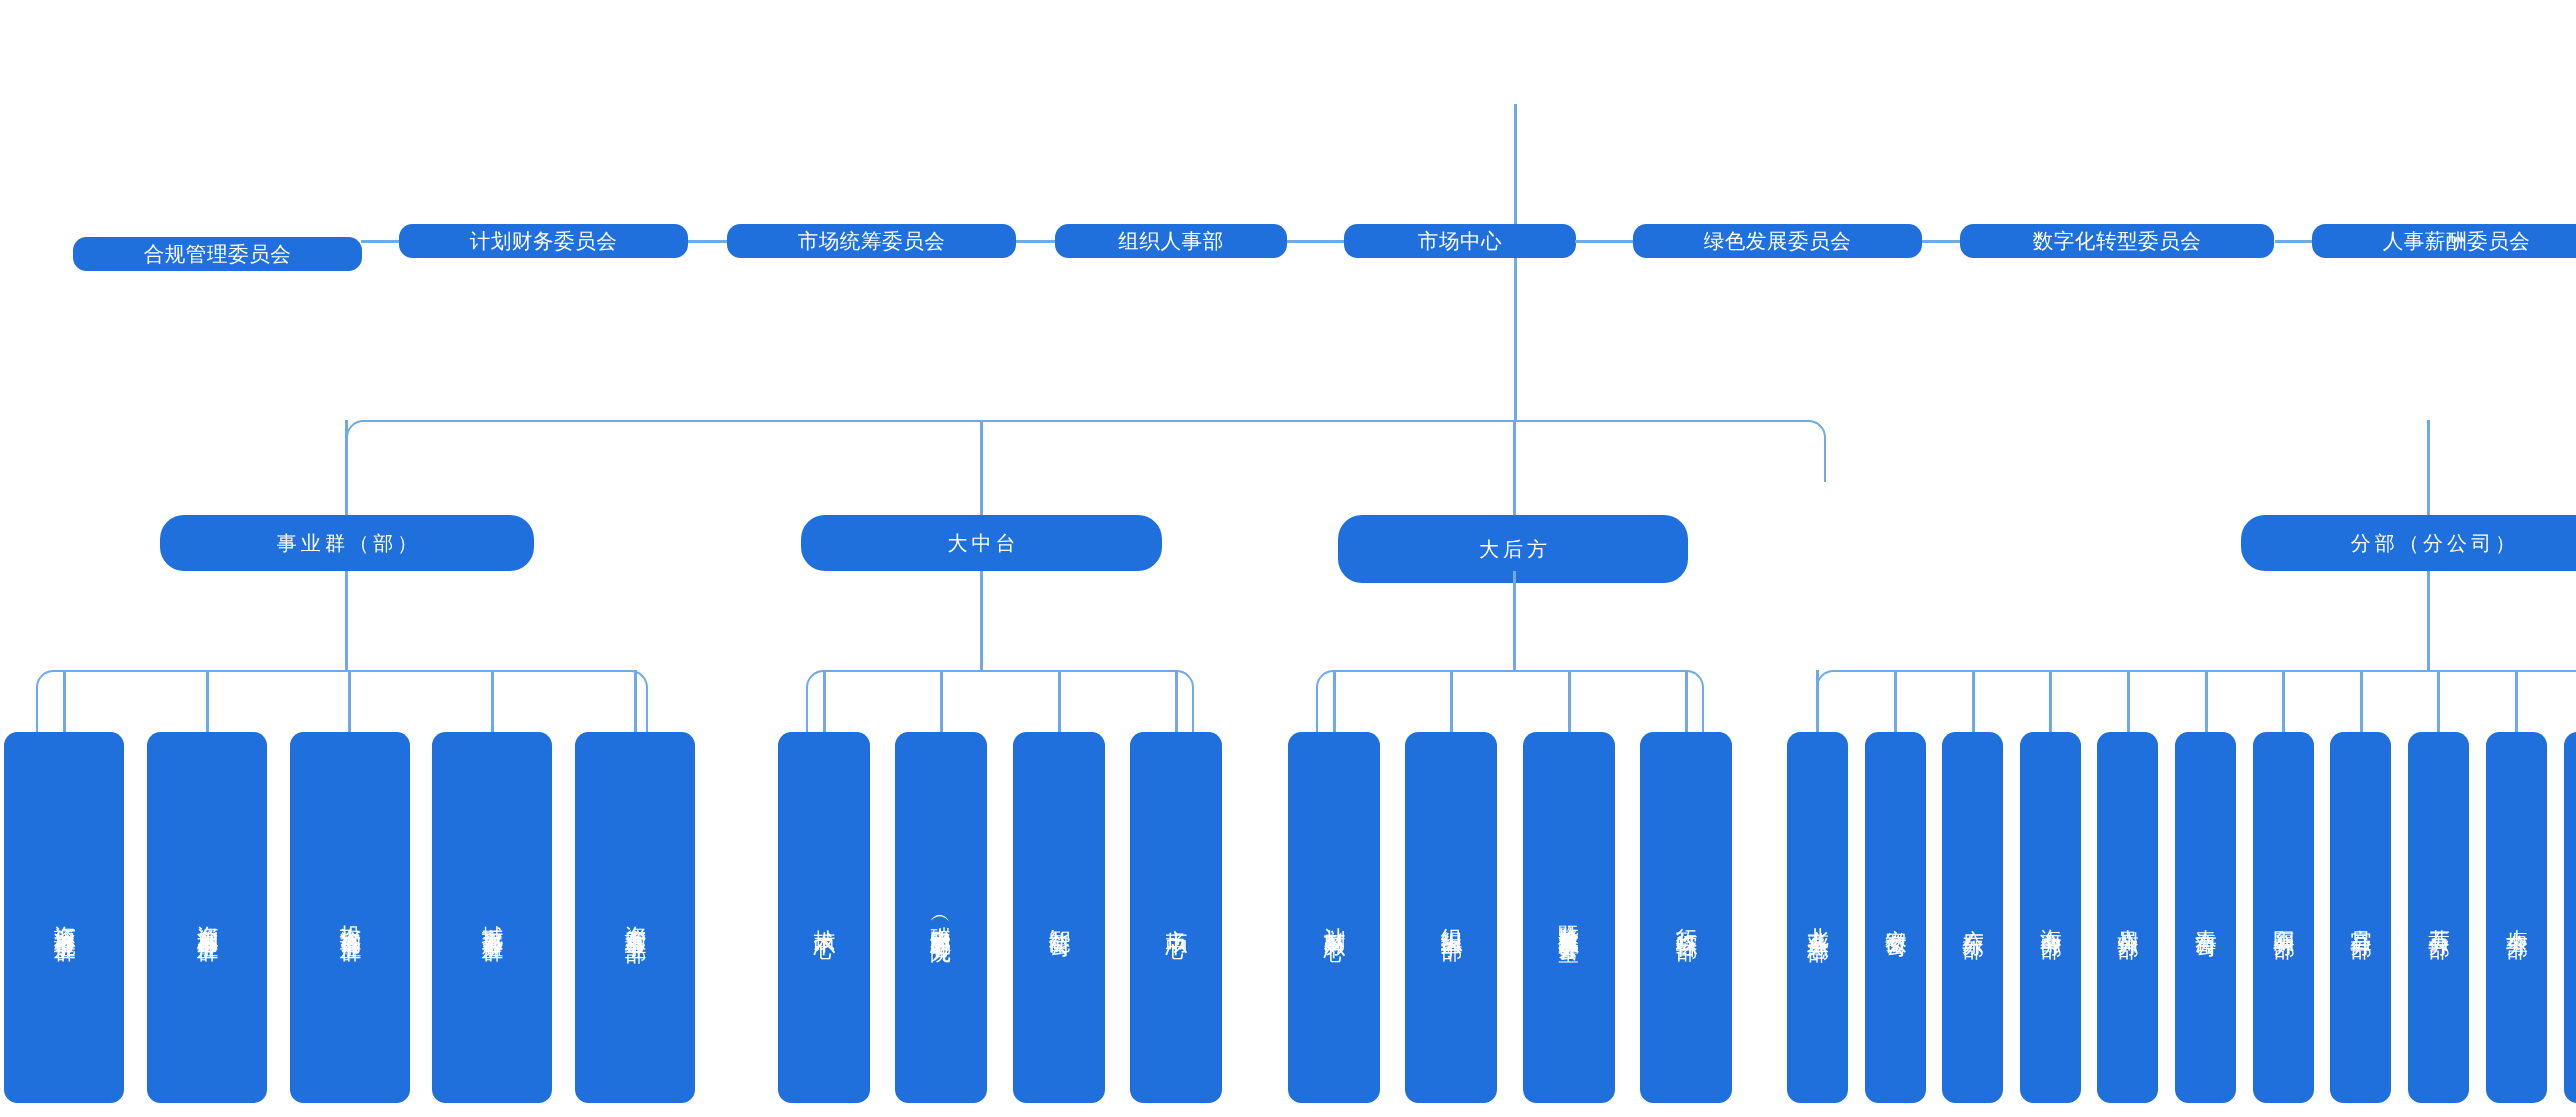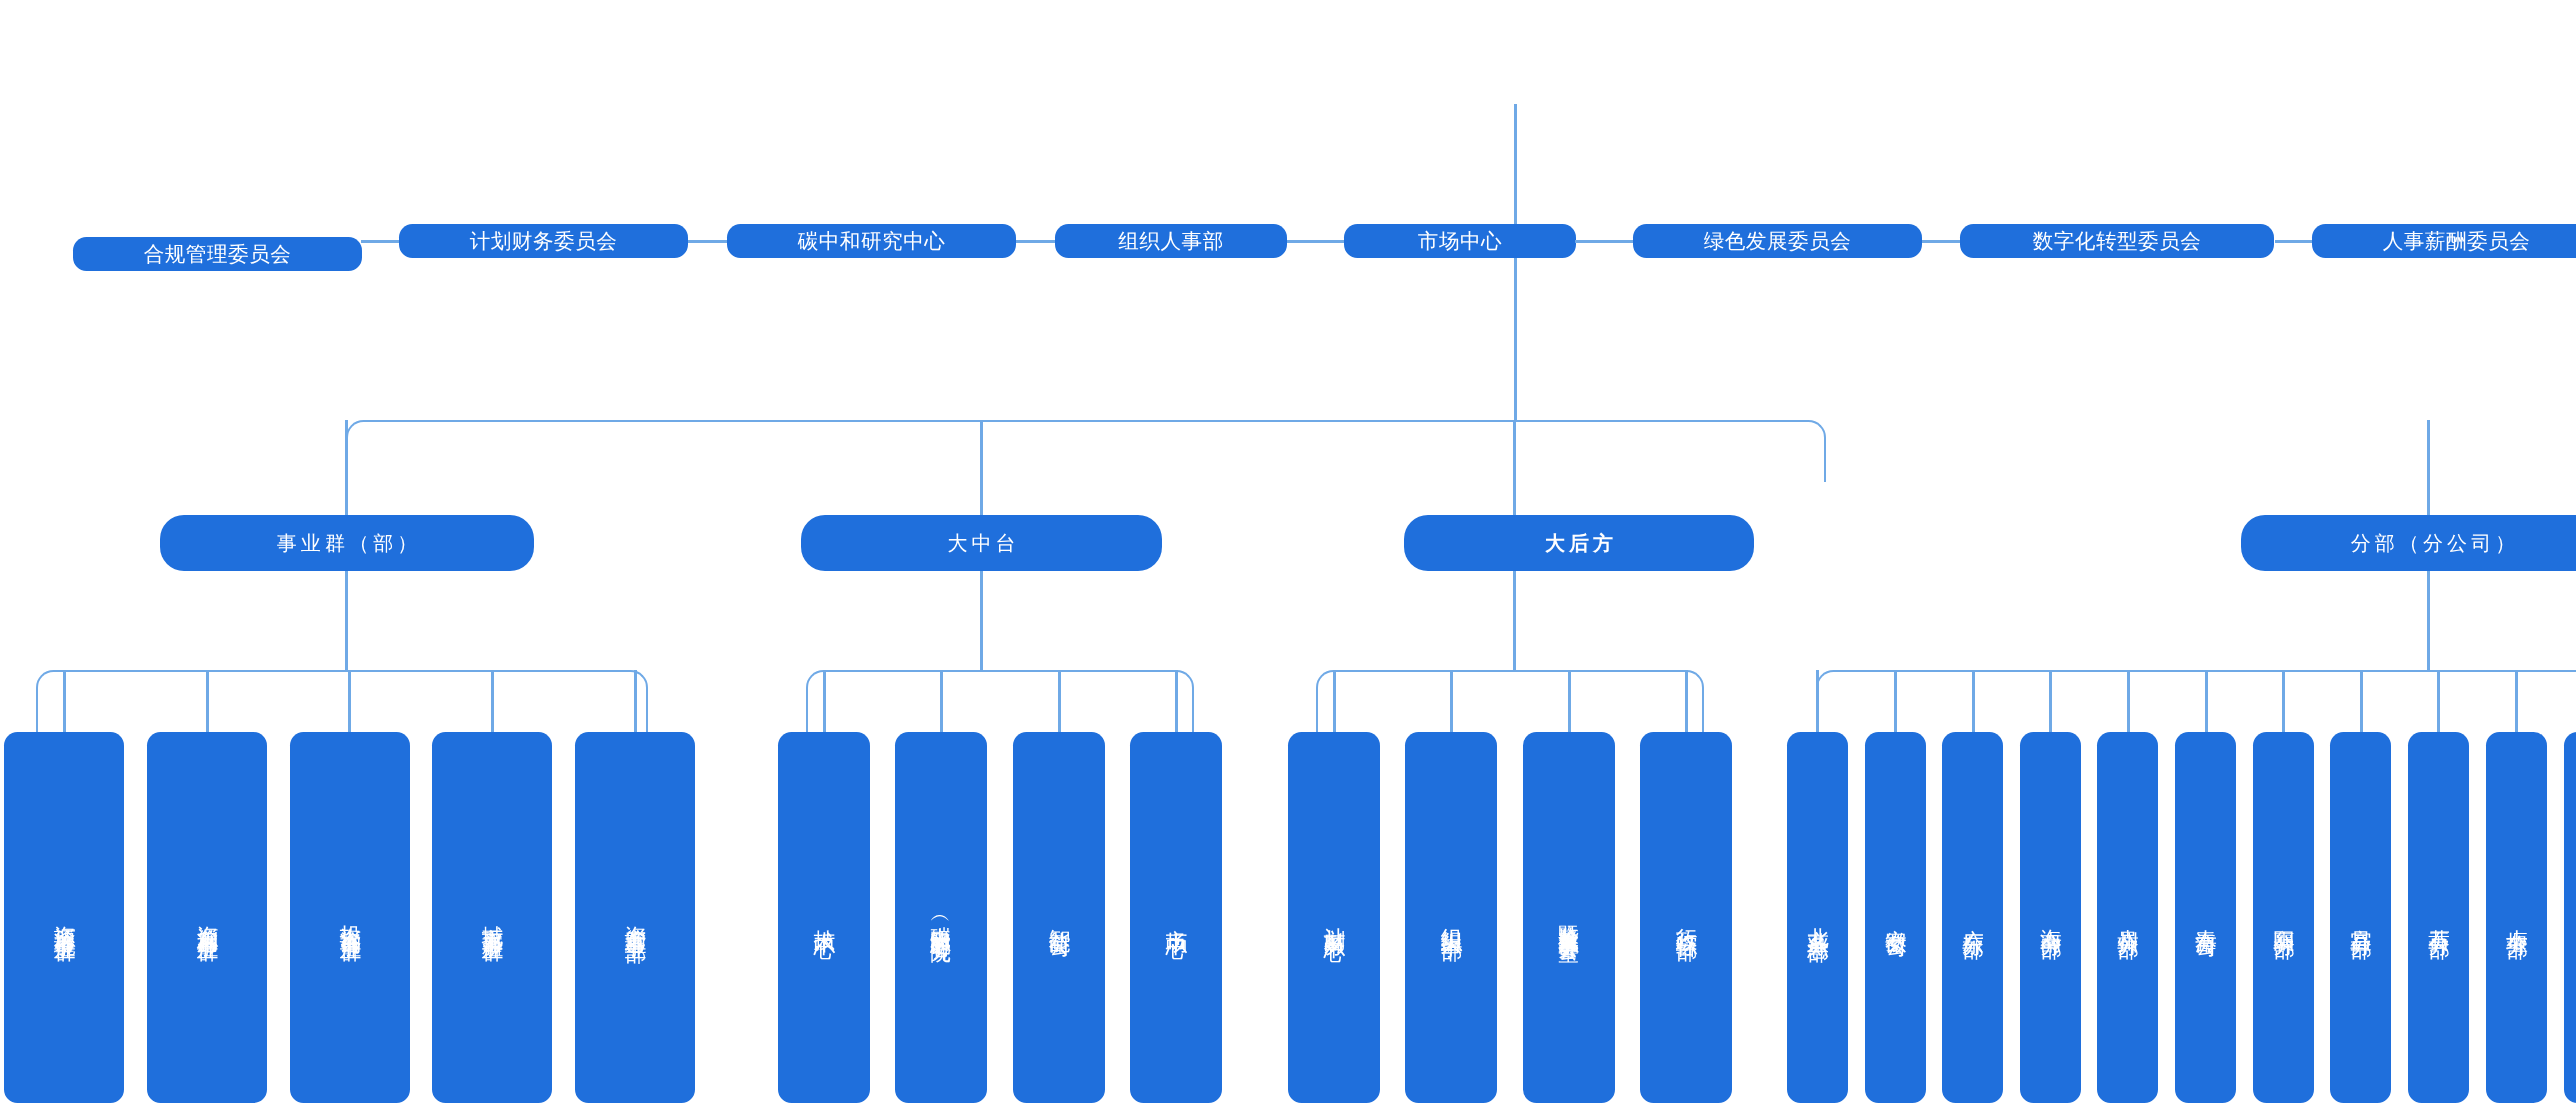--- a/index.html
+++ b/index.html
@@ -83,21 +83,21 @@
 <div id="stage">
 
 
   <div class="vline" style="left:1514px;top:104px;width:2.6px;height:120px;"></div>
 
   <div id="committee-row">
       <div class="node committee" style="left: 73px; top: 224px; width: 289px; height: 34px; margin-top: 13px;">合规管理委员会</div>
       <div class="hline" style="left: 361px; top: 240px; width: 38px; height: 2.6px;"></div>
       <div class="node committee" style="left: 399px; top: 224px; width: 289px; height: 34px; text-align: center;">计划财务委员会</div>
       <div class="hline" style="left: 688px; top: 240px; width: 40px; height: 2.6px;"></div>
-      <div class="node committee" style="left: 727px; top: 224px; width: 289px; height: 34px;">碳中和研究中心</div>
+      <div class="node committee" style="left: 727px; top: 224px; width: 289px; height: 34px;">市场统筹委员会</div>
       <div class="hline" style="left: 1016px; top: 240px; width: 39px; height: 2.6px;"></div>
       <div class="node committee" style="left: 1055px; top: 224px; width: 232px; height: 34px;">组织人事部</div>
       <div class="hline" style="left: 1287px; top: 240px; width: 57px; height: 2.6px;"></div>
       <div class="node committee" style="left: 1344px; top: 224px; width: 232px; height: 34px;">市场中心</div>
       <div class="hline" style="left: 1575px; top: 240px; width: 58px; height: 2.6px;"></div>
       <div class="node committee" style="left: 1633px; top: 224px; width: 289px; height: 34px;">绿色发展委员会</div>
       <div class="hline" style="left: 1922px; top: 240px; width: 39px; height: 2.6px;"></div>
       <div class="node committee" style="left: 1960px; top: 224px; width: 314px; height: 34px;">数字化转型委员会</div>
       <div class="hline" style="left: 2275px; top: 240px; width: 37px; height: 2.6px;"></div>
       <div class="node committee" style="left: 2312px; top: 224px; width: 289px; height: 34px;">人事薪酬委员会</div>
@@ -130,21 +130,21 @@
       <div class="vline" style="left: 823px; top: 670px; height: 62px;"></div>
       <div class="node leaf wrap2" style="left: 895px; top: 732px; width: 92px; height: 371px;">
         <span>（碳中和研究中心）</span>
         <span>研究院</span>
       </div>
       <div class="vline" style="left: 940px; top: 670px; height: 62px;"></div>
       <div class="node leaf" style="left: 1013px; top: 732px; width: 92px; height: 371px;">智能公司</div>
       <div class="vline" style="left: 1058px; top: 670px; height: 62px;"></div>
       <div class="node leaf" style="left: 1130px; top: 732px; width: 92px; height: 371px;">市场中心</div>
       <div class="vline" style="left: 1175px; top: 670px; height: 62px;"></div>
-      <div class="node division" style="left: 1404px; top: 515px; width: 350px; height: 56px; font-weight: bold;">大后方</div>
+      <div class="node division" style="left: 1338px; top: 515px; width: 350px; height: 68px;">大后方</div>
       <div class="vline" style="left: 1513px; top: 420px; height: 95px;"></div>
       <div class="vline" style="left: 1513px; top: 571px; height: 99px;"></div>
       <div class="bracket" style="left: 1316px; top: 670px; width: 388px; height: 62px;"></div>
       <div class="node leaf" style="left: 1288px; top: 732px; width: 92px; height: 371px;">计划财务中心</div>
       <div class="vline" style="left: 1333px; top: 670px; height: 62px;"></div>
       <div class="node leaf" style="left: 1405px; top: 732px; width: 92px; height: 371px;">组织人事部</div>
       <div class="vline" style="left: 1450px; top: 670px; height: 62px;"></div>
       <div class="node leaf wrap2" style="left: 1523px; top: 732px; width: 92px; height: 371px;">
         <span>暨监督检查部</span>
         <span>董事会办公室</span>

